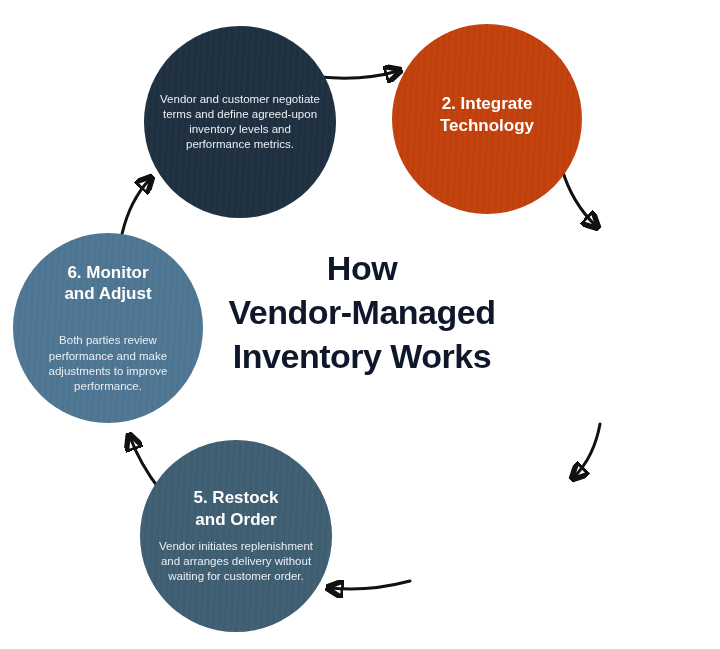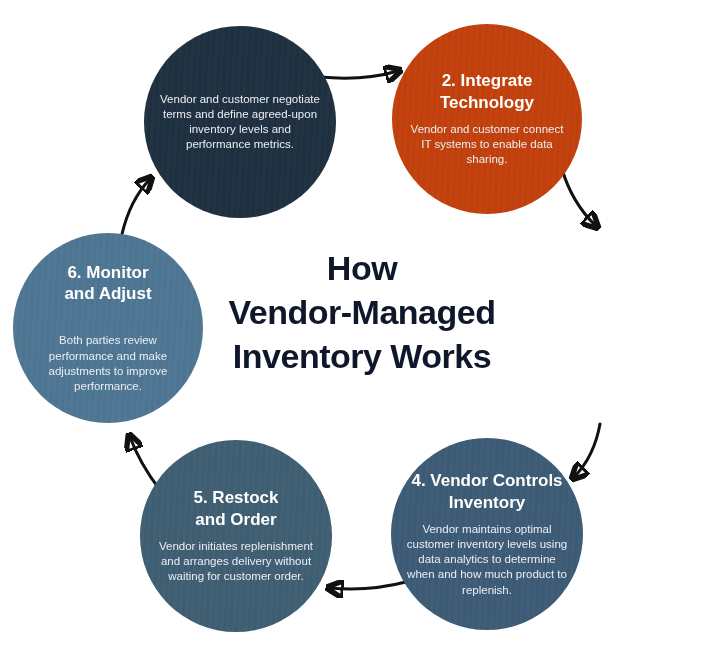--- a/index.html
+++ b/index.html
@@ -117,29 +117,23 @@
 Vendor-Managed
 Inventory Works</div>
 
   <div class="circle c1" style="background-color: rgb(31, 48, 64);">
     <div class="body">Vendor and customer negotiate terms and define agreed-upon inventory levels and performance metrics.</div>
   </div>
 
   <div class="circle c2" style="background-color: #c2410c;">
     <div class="heading">2. Integrate
 Technology</div>
-    <div class="body">Vendor and customer connect IT systems to enable data sharing.</div>
   </div>
 
 
-  <div class="circle c4" style="background-color: rgb(61, 92, 118);">
-    <div class="heading">4. Vendor Controls
-Inventory</div>
-    <div class="body">Vendor maintains optimal customer inventory levels using data analytics to determine when and how much product to replenish.</div>
-  </div>
 
   <div class="circle c5" style="background-color: rgb(63, 95, 115);">
     <div class="heading">5. Restock
 and Order</div>
     <div class="body">Vendor initiates replenishment and arranges delivery without waiting for customer order.</div>
   </div>
 
   <div class="circle c6" style="background-color: rgb(78, 118, 147);">
     <div class="heading">6. Monitor
 and Adjust</div>

